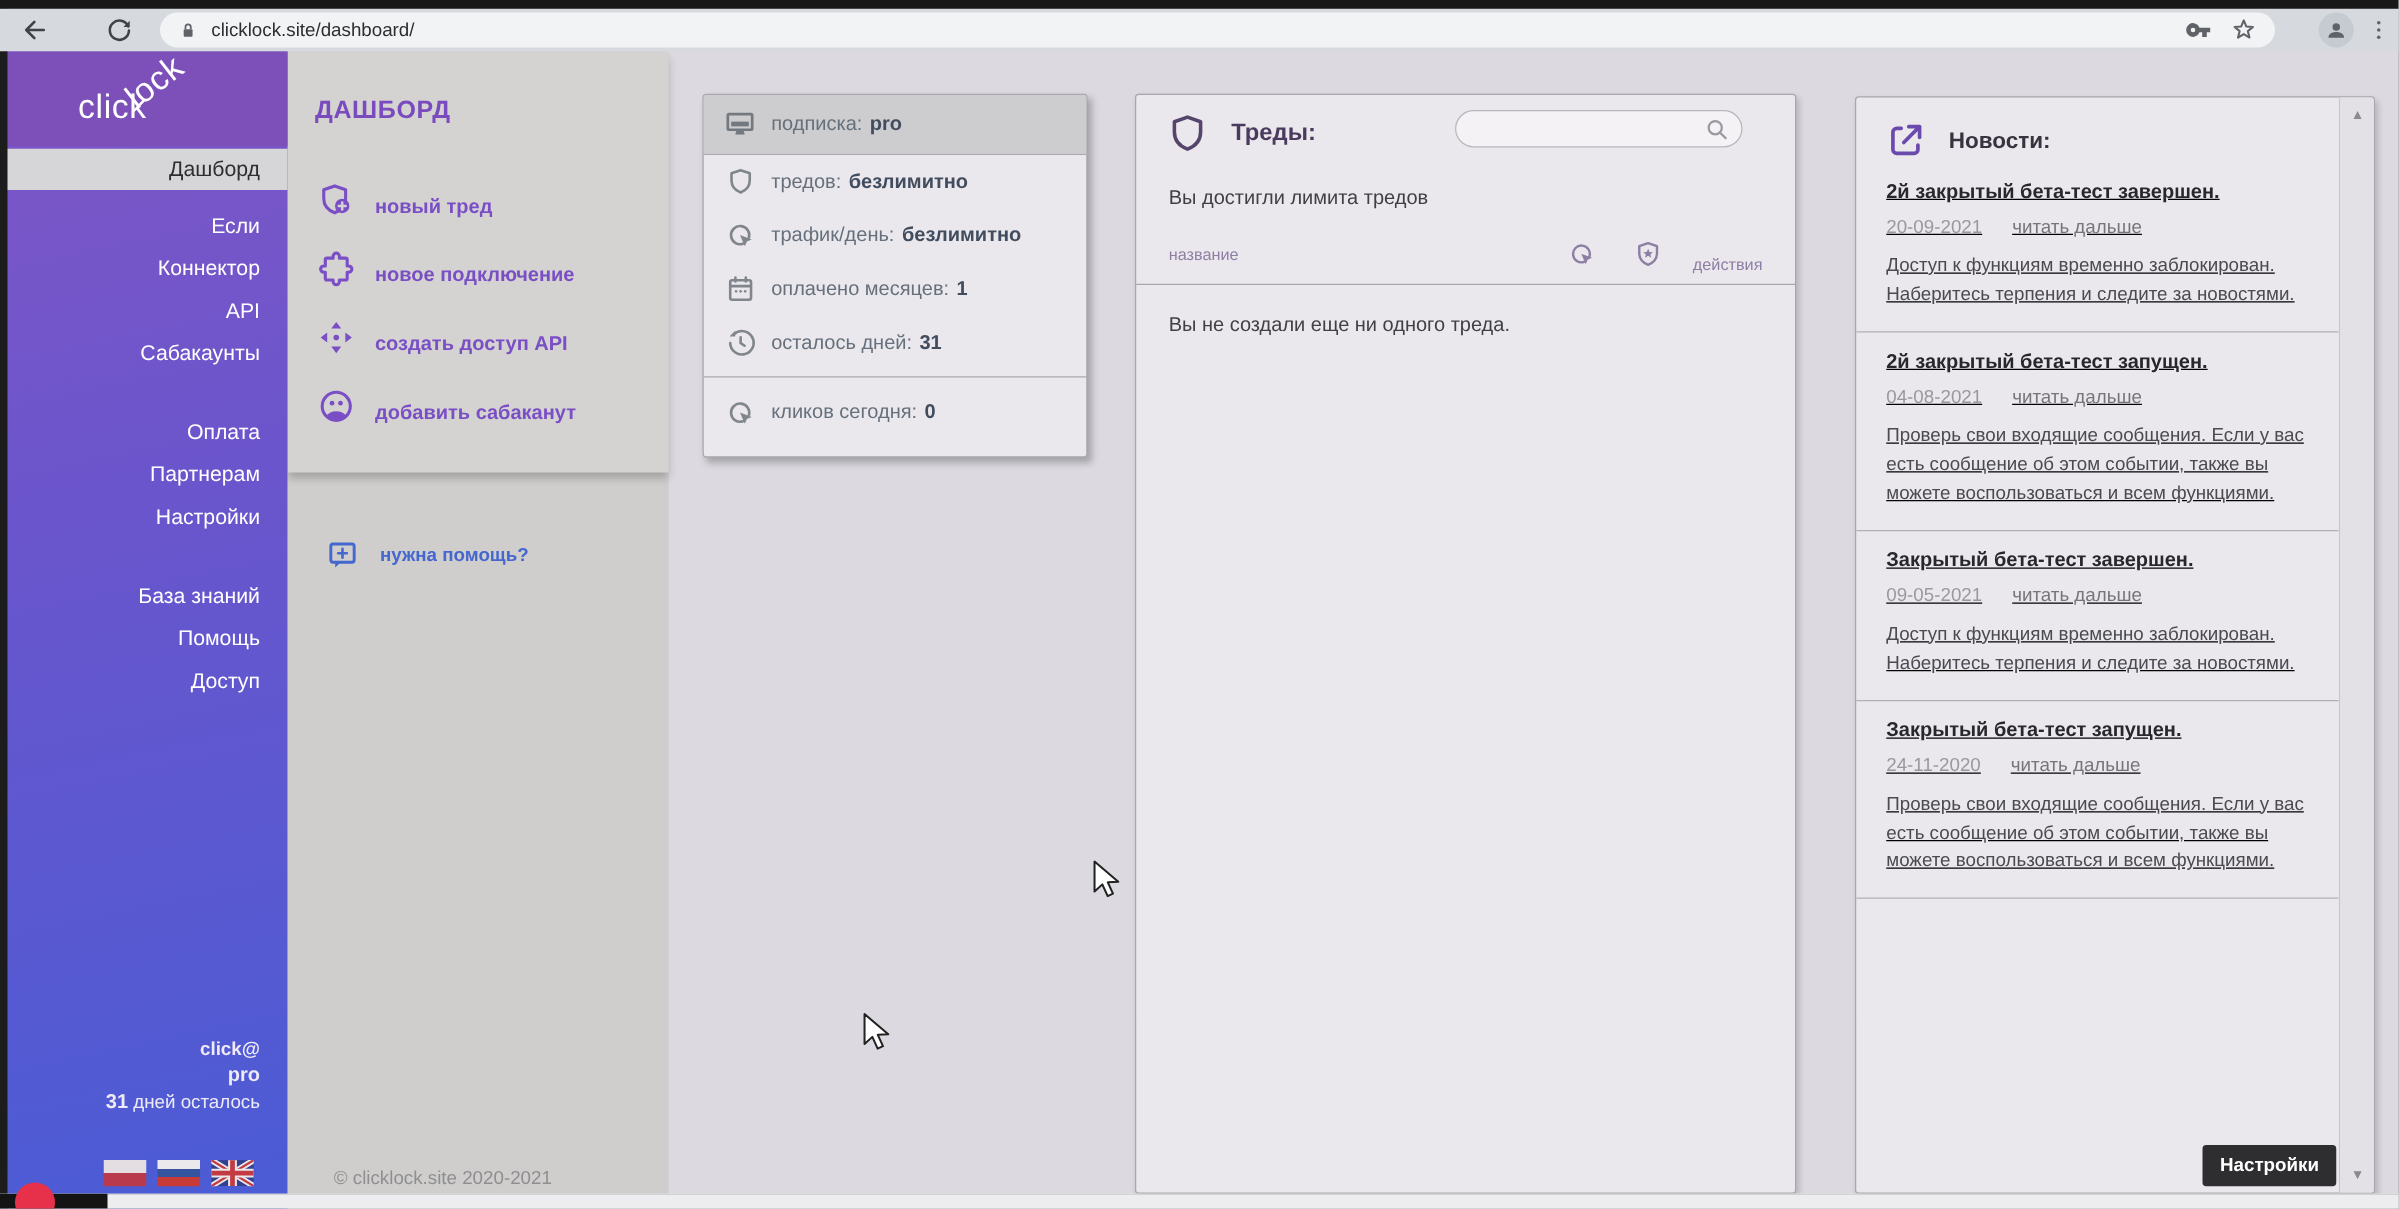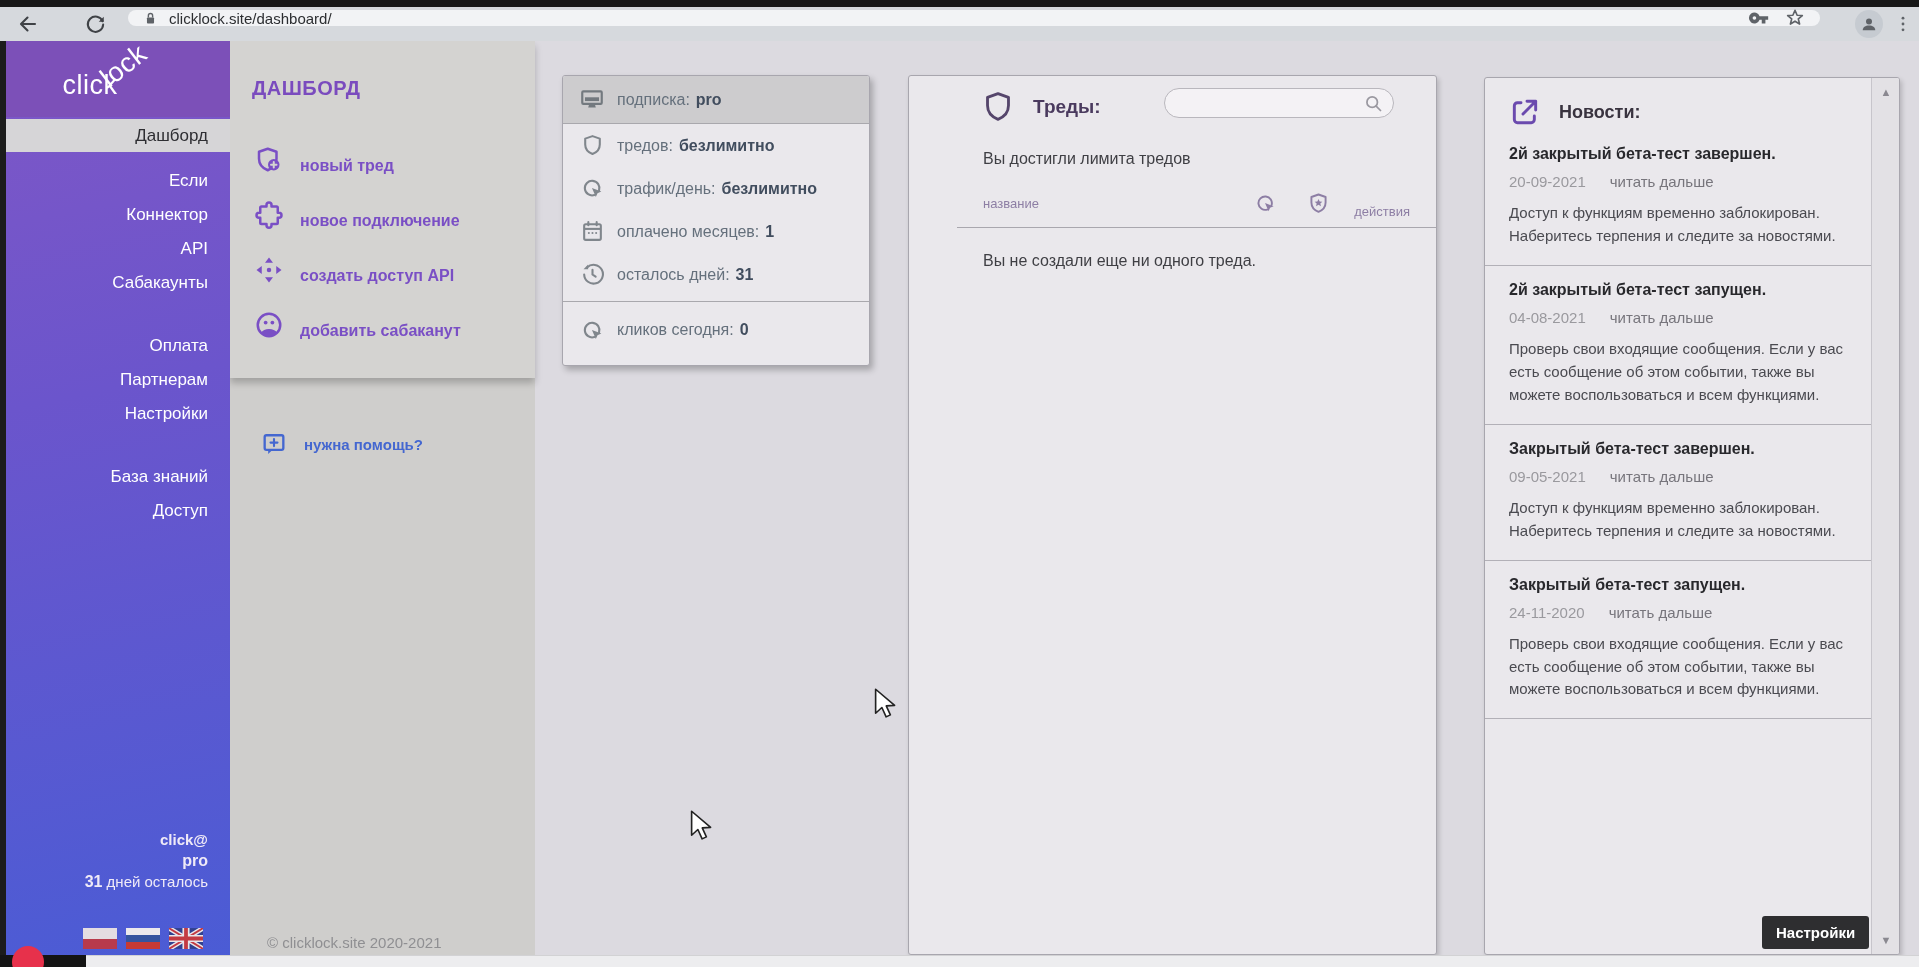--- a/index.html
+++ b/index.html
@@ -5,21 +5,21 @@
   * { margin:0; padding:0; box-sizing:border-box; }
   html,body { background:#9a9a9a; }
   body { font-family:"Liberation Sans","DejaVu Sans",sans-serif; }
   #root { position:relative; width:1919px; height:967px; overflow:hidden; background:#dcdae0; }
 
   
   .top-edge { position:absolute; left:0; top:0; width:1919px; height:7px; background:#181818; z-index:60; }
   .toolbar { position:absolute; left:0; top:7px; width:1919px; height:34px; background:#d6d9dd; z-index:55; display:flex; align-items:center; }
   .nav-btn { width:34px; height:30px; display:flex; align-items:center; justify-content:center; cursor:pointer; }
   .nav-btn svg { display:block; }
-  .omnibox { position:absolute; left:128px; top:3px; width:1692px; height:16px; background:#f2f3f5; border-radius:14px; display:flex; align-items:center; padding:0 10px 0 14px; }
+  .omnibox { position:absolute; left:128px; top:3px; width:1692px; height:28px; background:#f2f3f5; border-radius:14px; display:flex; align-items:center; padding:0 10px 0 14px; }
   .omnibox .url { font-size:15px; color:#2c2e31; margin-left:10px; flex:1; }
   .omni-icons { display:flex; align-items:center; gap:14px; margin-right:4px; }
   .chrome-right { position:absolute; right:6px; top:2px; height:30px; display:flex; align-items:center; gap:10px; }
   .avatar-circle { width:28px; height:28px; border-radius:50%; background:#c6cbd1; display:flex; align-items:center; justify-content:center; }
 
   
   .sidebar { position:absolute; left:0; top:41px; width:230px; height:926px; background:linear-gradient(168deg,#7f57c6 0%,#6b55cc 38%,#4a5cd5 100%); z-index:20; }
   .side-edge { position:absolute; left:0; top:7px; width:6px; height:960px; background:#1c1c1c; z-index:40; }
   .logo-block { height:76px; background:#7c50b8; display:flex; align-items:center; justify-content:center; overflow:visible; }
   .logo { color:#fff; font-size:27px; letter-spacing:.5px; position:relative; top:6px; }
@@ -56,38 +56,38 @@
   .stats { left:562px; top:75px; width:308px; height:291px; box-shadow:3px 4px 6px rgba(0,0,0,.25); }
   .stat-row { display:flex; align-items:center; height:43px; padding:0 14px; font-size:16px; }
   .stat-row .s-icon { width:30px; display:flex; justify-content:center; }
   .stat-row .s-label { margin-left:10px; color:#65707c; }
   .stat-row .s-value { margin-left:6px; color:#414d5e; font-weight:bold; }
   .stat-head { height:48px; background:#cdccce; border-bottom:1px solid #a9a8ad; border-radius:2px 2px 0 0; }
   .stat-div { border-top:1px solid #a9a8ad; margin-top:5px; }
   .stat-foot { height:56px; }
 
   
-  .threads { left:908px; top:75px; width:529px; height:880px; box-shadow:2px 3px 5px rgba(0,0,0,.18);padding-left:48px; }
+  .threads { left:908px; top:75px; width:529px; height:880px; box-shadow:2px 3px 5px rgba(0,0,0,.18); }
   .th-header { position:relative; padding:14px 24px 0 24px; display:flex; align-items:center; }
   .th-title { margin-left:18px; color:#4a3a5e; font-size:19px; font-weight:bold; }
   .th-search { position:absolute; right:42px; top:12px; width:230px; height:30px; background:#f4f2f5; border:1px solid #b9b7bd; border-radius:15px; padding:0 34px 0 14px; font-size:14px; color:#444; outline:none; }
   .th-search-icon { position:absolute; right:52px; top:17px; }
   .th-notice { margin:26px 0 4px 26px; color:#3f3f44; font-size:16px; }
   .th-cols { display:flex; align-items:center; margin-top:20px; padding:0 26px 8px 26px; border-bottom:1px solid #a9a7ae; }
   .th-col-name { color:#8d7ea4; font-size:13px; flex:1; }
   .th-col-icons { display:flex; align-items:center; gap:30px; margin-right:24px; }
   .th-col-actions { color:#8d7ea4; font-size:13px;margin-top:16px; }
   .th-empty { margin:24px 0 0 26px; color:#3f3f44; font-size:16px; }
 
   
   .news { left:1484px; top:77px; width:416px; height:878px; box-shadow:2px 3px 5px rgba(0,0,0,.18); }
   .news-inner { position:absolute; left:0; top:0; right:28px; bottom:0; overflow:hidden; }
   .nw-header { display:flex; align-items:center; padding:18px 0 2px 24px; }
   .nw-title { margin-left:18px; color:#39333f; font-size:18px; font-weight:bold; }
-  .news-item { padding:15px 20px 17px 24px; }
+  .news-item { padding:15px 20px 17px 24px;text-decoration:underline; }
   .news-item + .news-item { border-top:1px solid #b2b0b7; }
   .ni-title { color:#28282c; font-size:16px; font-weight:bold; }
   .ni-meta { display:flex; gap:24px; margin-top:10px; }
   .ni-date { color:#9a999e; font-size:15px; }
   .ni-more { color:#77757c; font-size:15px; cursor:pointer; }
   .ni-body { margin-top:12px; color:#4a4a50; font-size:15px; line-height:1.53; }
   .news-scroll { position:absolute; right:0; top:0; width:28px; height:100%; background:#e3e1e5; border-left:1px solid #c7c5cb; border-radius:0 2px 2px 0; }
   .ns-arrow { position:absolute; left:0; width:28px; text-align:center; color:#8a8890; font-size:11px; cursor:pointer; }
   .ns-up { top:8px; }
   .ns-down { bottom:8px; }
@@ -162,20 +162,21 @@
     <div class="side-item">Если</div>
     <div class="side-item">Коннектор</div>
     <div class="side-item">API</div>
     <div class="side-item">Сабакаунты</div>
     <div class="side-gap"></div>
     <div class="side-item">Оплата</div>
     <div class="side-item">Партнерам</div>
     <div class="side-item">Настройки</div>
     <div class="side-gap"></div>
     <div class="side-item">База знаний</div>
+    <div class="side-item">Помощь</div>
     <div class="side-item">Доступ</div>
 
     <div class="user-info">
       <div class="em">click@</div>
       <div class="pl">pro</div>
       <div class="dy"><b>31</b><span> дней осталось</span></div>
     </div>
     <div class="flags">
       <span class="flag flag-pl"></span>
       <span class="flag flag-ru"></span>

